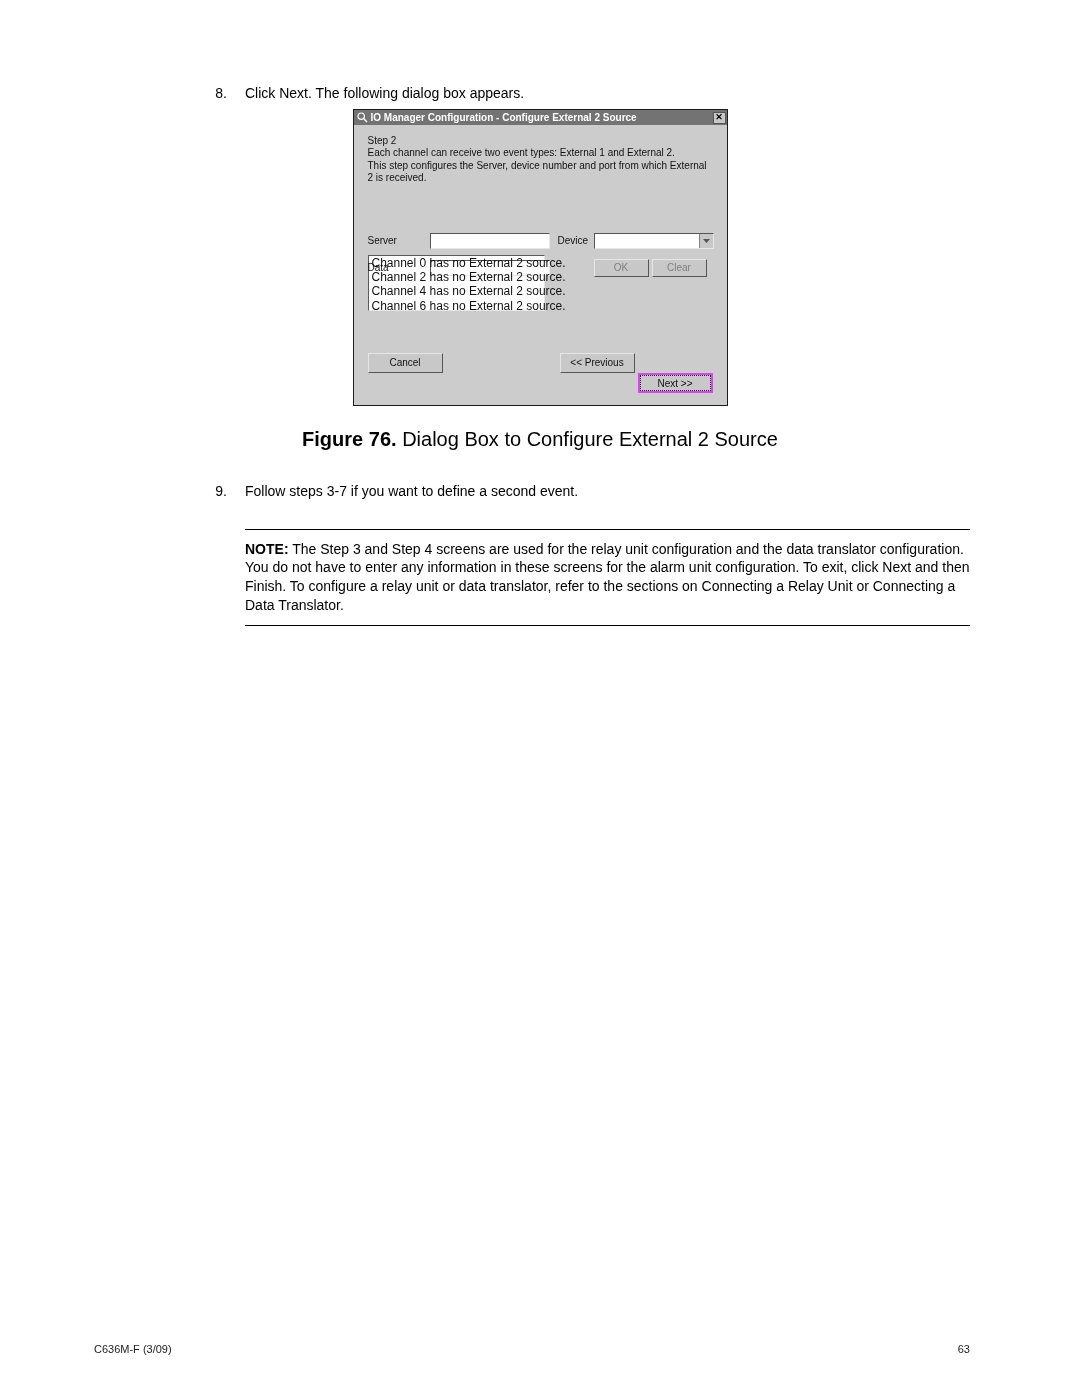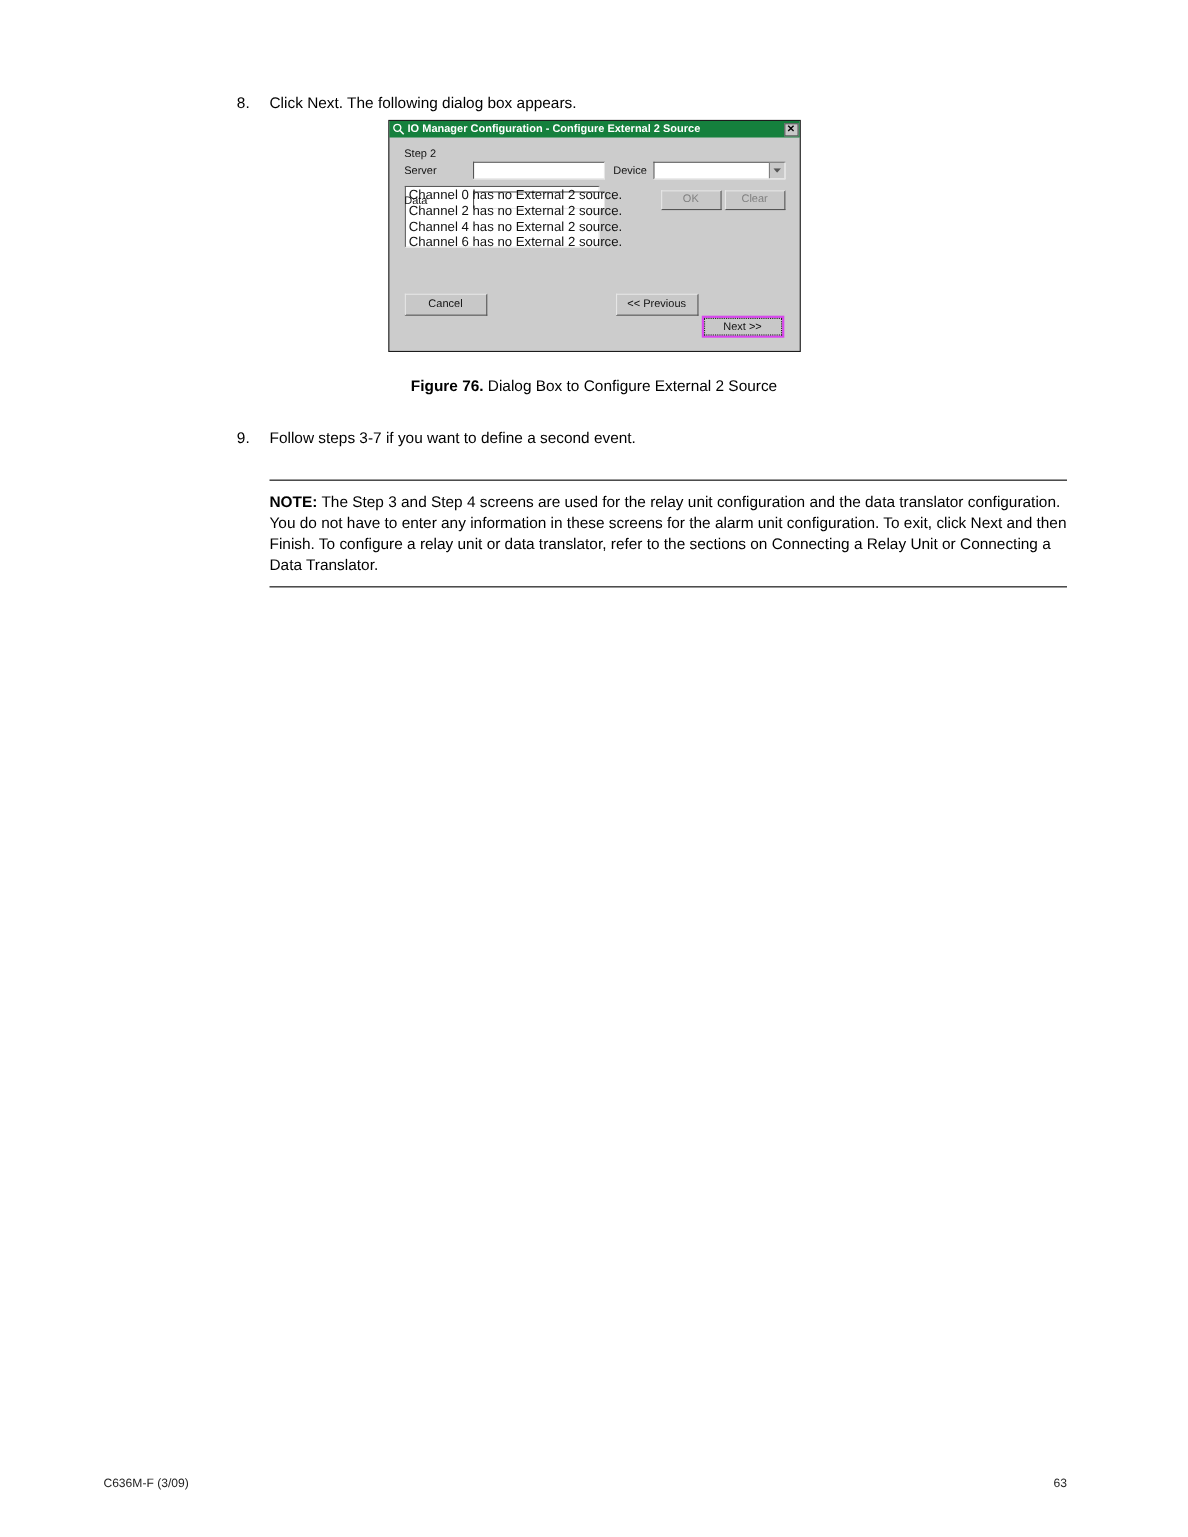--- a/index.html
+++ b/index.html
@@ -43,21 +43,21 @@
       margin-bottom: 22px;
     }
     .dialog {
       width: 375px;
       border: 1px solid #1c1c1c;
       background: #cccccc;
     }
     .dlg-titlebar {
       display: flex;
       align-items: center;
-      background: #15803d;
+      background: #737373;
       color: #fff;
       height: 15px;
       padding: 0 1px 0 3px;
       font-size: 10px;
       font-weight: bold;
     }
     .dlg-title-icon {
       margin-right: 3px;
       line-height: 0;
     }
@@ -126,21 +126,20 @@
       background: #c8c8c8;
       border-left: 1px solid #808080;
       display: flex;
       align-items: center;
       justify-content: center;
     }
     .okclear-row {
       grid-column: 4 / 5;
       display: flex;
       gap: 3px;
-      justify-content: flex-end;
     }
     .dlg-btn-small {
       height: 18px;
       width: 55px;
       font-size: 10px;
       border-top: 1px solid #e6e6e6;
       border-left: 1px solid #e6e6e6;
       border-right: 1px solid #555;
       border-bottom: 1px solid #555;
       background: #c8c8c8;
@@ -186,21 +185,21 @@
       outline-offset: -3px;
       border: 2px solid #d946ef;
       margin-top: 20px;
     }
     .footer-spacer {
       flex: 1;
     }
 
     .figure-caption {
       text-align: center;
-      font-size: 14px;
+      font-size: 20px;
       margin-bottom: 32px;
     }
     .figure-caption .fig-label {
       font-weight: bold;
     }
 
     .note-block {
       border-top: 1px solid #000;
       border-bottom: 1px solid #000;
       margin: 30px 0 0 135px;
@@ -241,20 +240,24 @@
           <svg width="11" height="11" viewBox="0 0 11 11">
             <circle cx="4.2" cy="4.2" r="3.2" fill="none" stroke="#fff" stroke-width="1.2"></circle>
             <line x1="6.6" y1="6.6" x2="10" y2="10" stroke="#fff" stroke-width="1.4"></line>
           </svg>
         </span>
         <span class="dlg-title">IO Manager Configuration - Configure External 2 Source</span>
         <span class="dlg-close">✕</span>
       </div>
       <div class="dlg-body">
         <div class="dlg-step-title">Step 2</div>
+        <div class="dlg-desc">
+          <span>Each channel can receive two event types: External 1 and External 2.</span><br>
+          <span>This step configures the Server, device number and port from which External 2 is received.</span>
+        </div>
 
         <div class="form-grid">
           <div class="form-label">Server</div>
           <div class="form-input"></div>
           <div class="form-label" style="padding-left:8px;">Device</div>
           <div class="form-select">
             <div class="select-arrow">
               <svg width="7" height="4" viewBox="0 0 7 4">
                   <polygon points="0,0 7,0 3.5,4" fill="#555"></polygon>
                 </svg>

